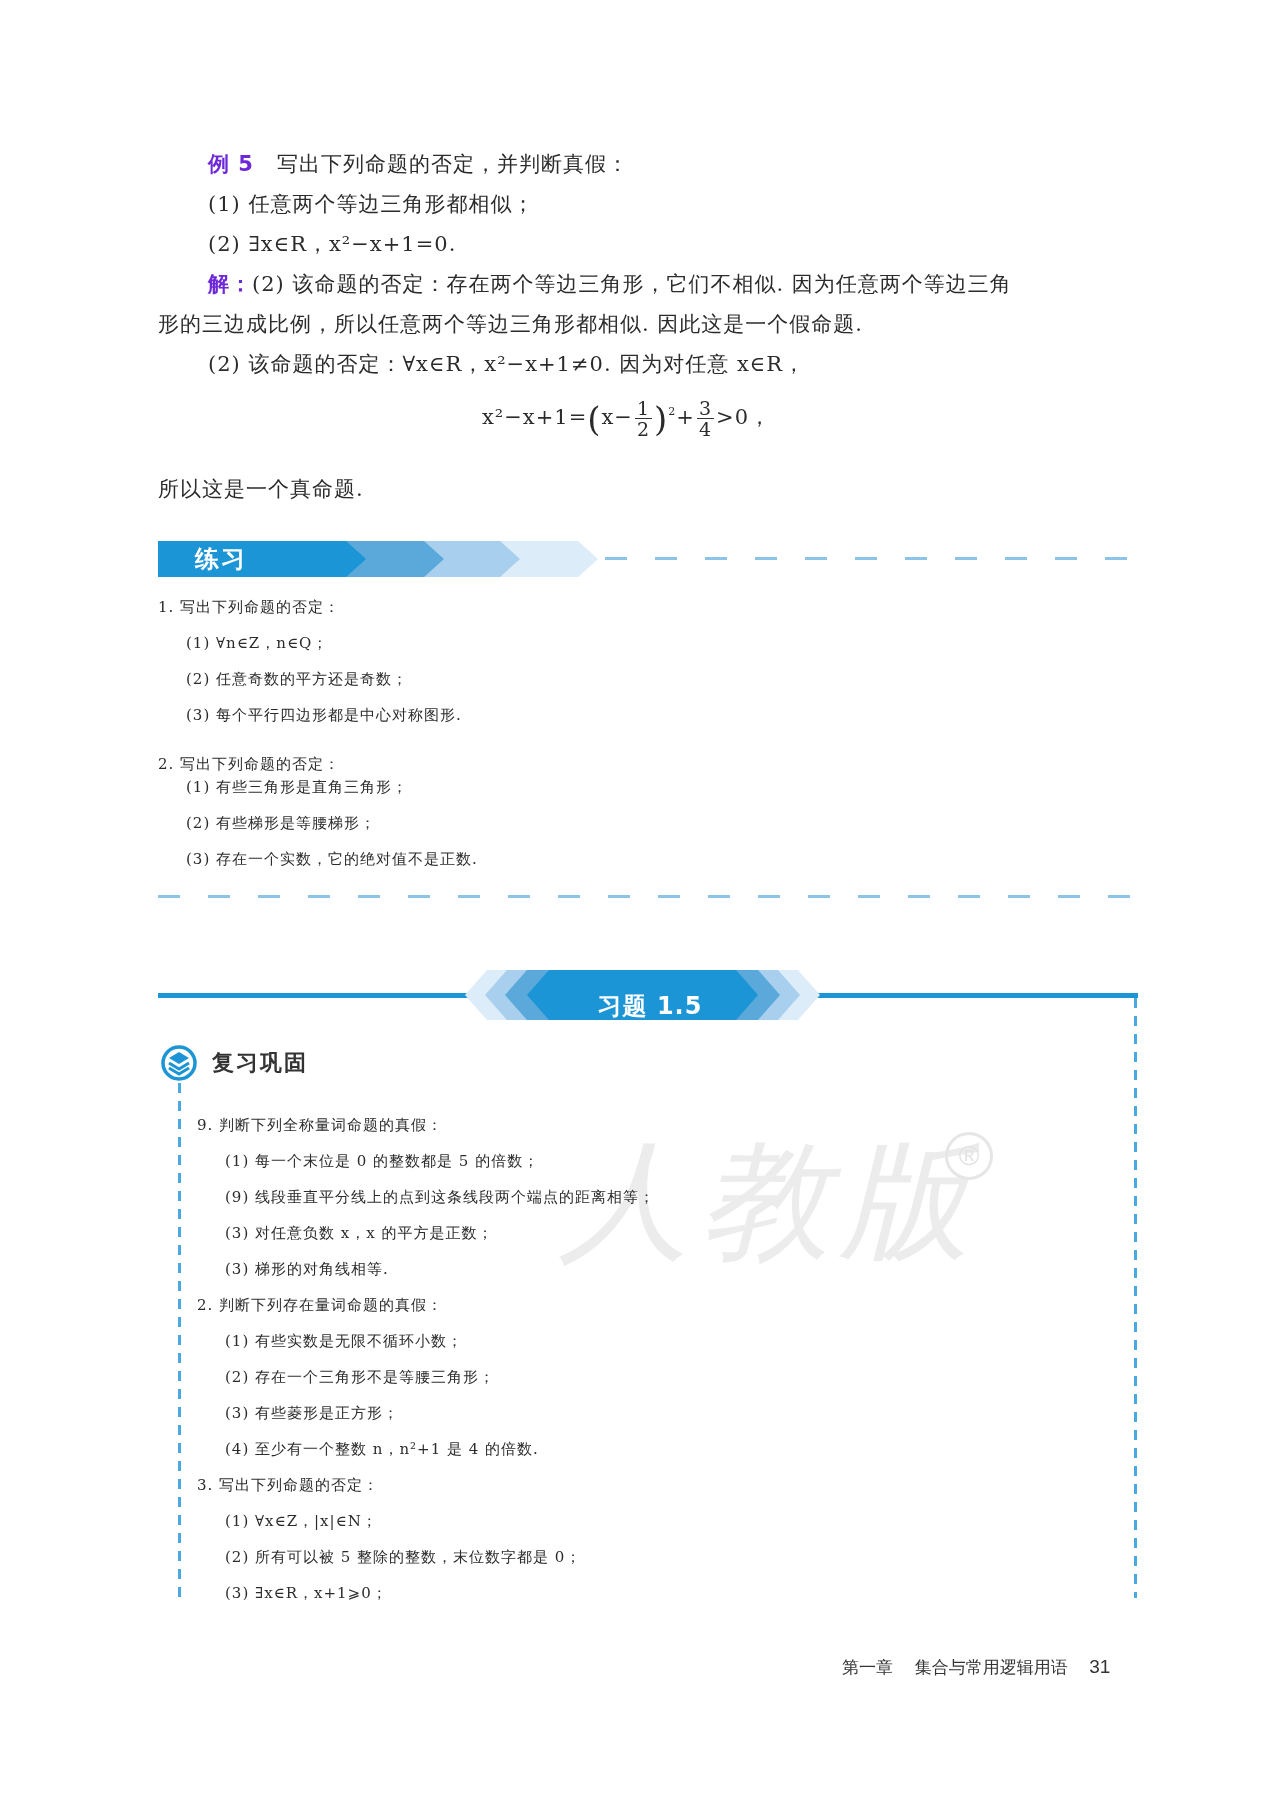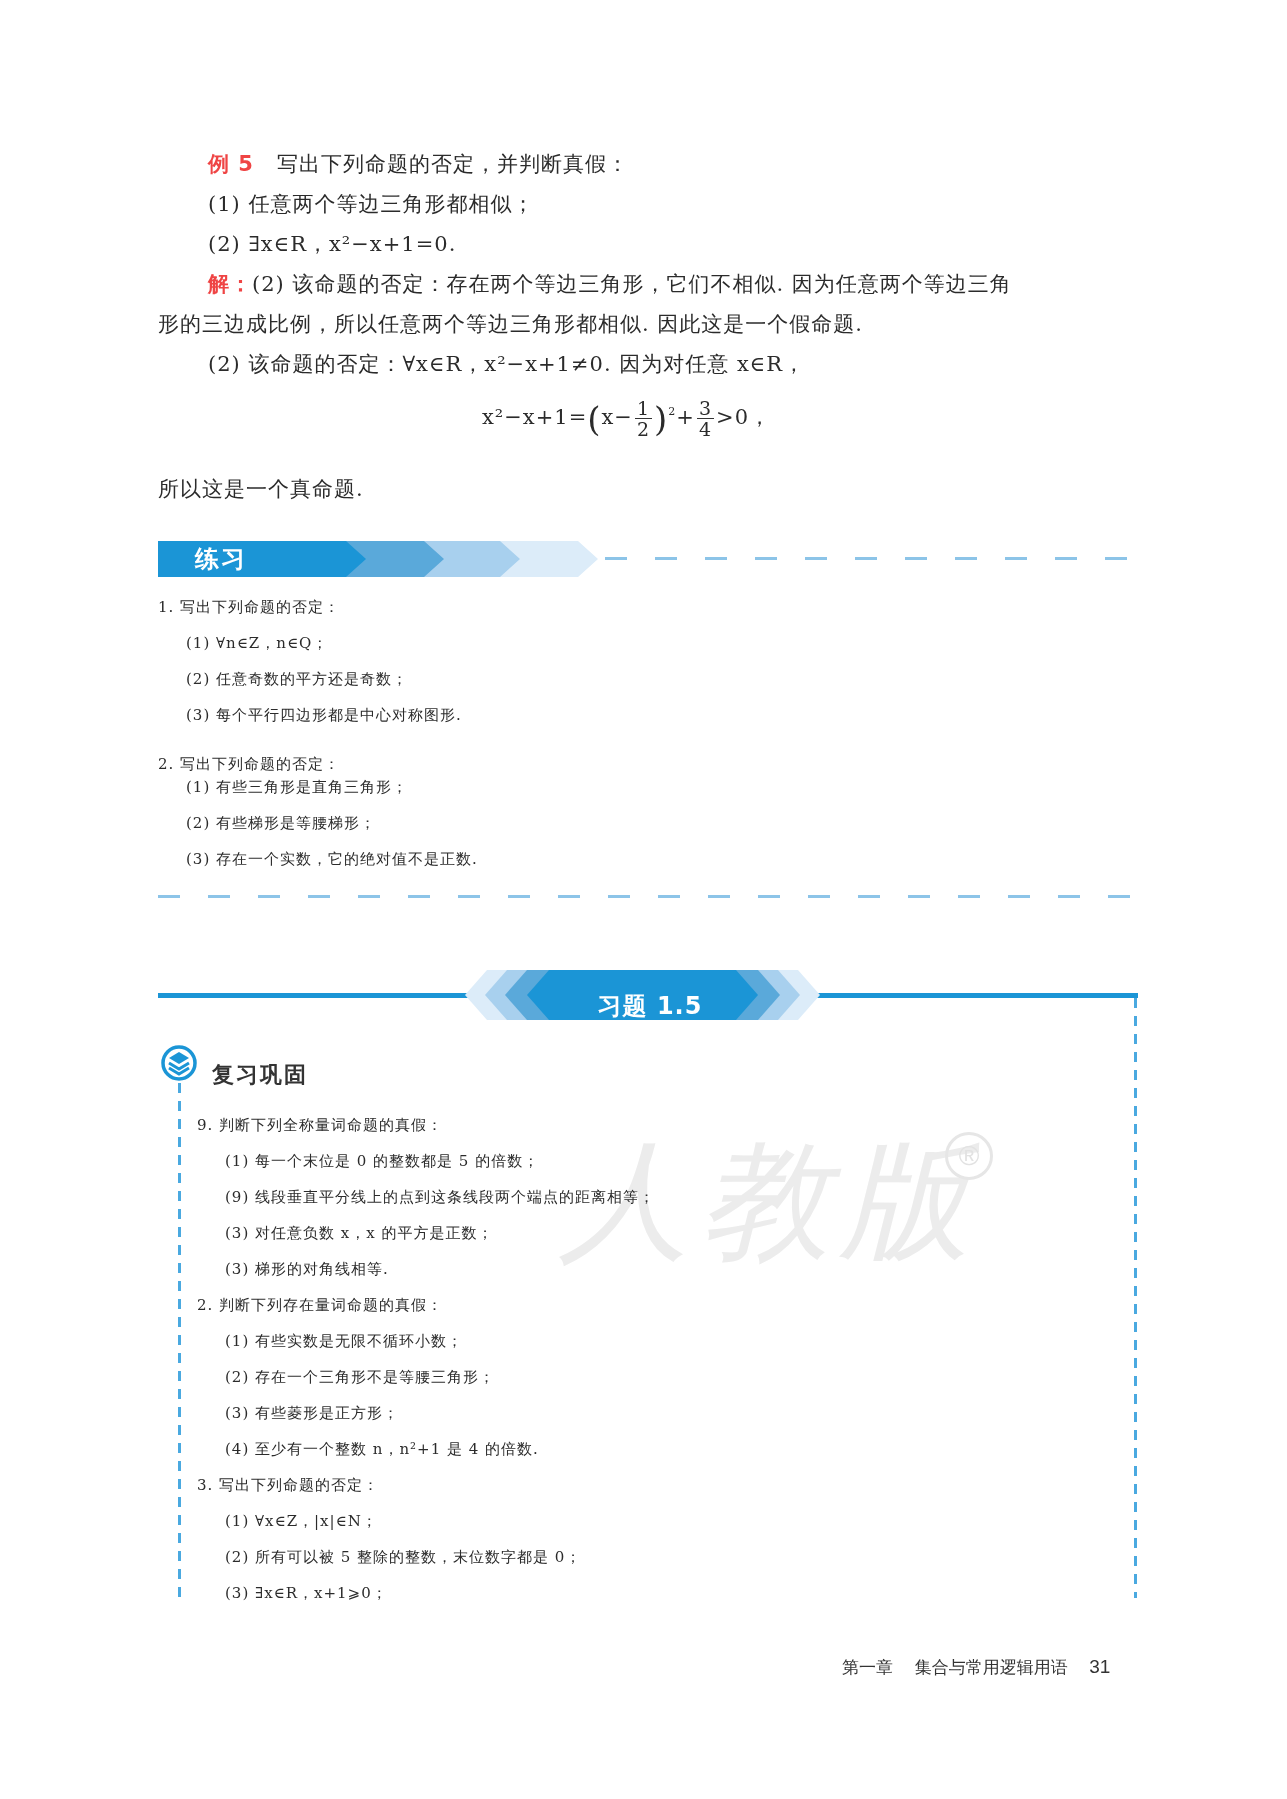--- a/index.html
+++ b/index.html
@@ -1,38 +1,38 @@
 <!DOCTYPE html>
 <html><head>
 <meta charset="utf-8">
 <style>
   html, body { margin:0; padding:0; background:#ffffff; }
   body { width:1287px; height:1799px; position:relative; overflow:hidden;
          font-family:"DejaVu Serif", "Liberation Serif", serif; color:#2b2b2b; }
   .abs { position:absolute; white-space:nowrap; }
   .t { font-size:21px; line-height:28px; letter-spacing:1px; }
   .ts { font-size:15px; line-height:26px; letter-spacing:1px; }
-  .blue { color:#ef4444; font-family:"DejaVu Sans","Liberation Sans",sans-serif; font-weight:bold; }
+  .blue { color:#6d28d9; font-family:"DejaVu Sans","Liberation Sans",sans-serif; font-weight:bold; }
   sup { font-size:11px; vertical-align:9px; line-height:0; }
 
   
   .band { position:absolute; left:158px; top:541px; width:440px; height:36px; }
   .band-title { position:absolute; left:195px; top:541px; height:27px; line-height:36px;
                 font-family:"DejaVu Sans","Liberation Sans",sans-serif; font-size:24px; font-weight:bold; color:#fff; letter-spacing:2px; }
   .dash-h { position:absolute; height:3px;
             background-image:repeating-linear-gradient(90deg,#8cc4e8 0 22px,transparent 22px 50px); }
 
   
   .xt-line { position:absolute; height:5px; background:#1b95d6; }
   .xt-title { position:absolute; left:560px; top:973px; width:180px; height:44px; line-height:44px; text-align:center;
               font-family:"DejaVu Sans","Liberation Sans",sans-serif; font-size:24px; font-weight:bold; color:#fff; letter-spacing:1px;margin-top:11px; }
   .dash-v { position:absolute; width:3px;
             background-image:repeating-linear-gradient(180deg,#4aa9e0 0 10px,transparent 10px 18px); }
 
-  .sec-title { font-family:"DejaVu Sans","Liberation Sans",sans-serif; font-weight:bold; font-size:22px; color:#333; letter-spacing:2px;margin-top:12px; }
+  .sec-title { font-family:"DejaVu Sans","Liberation Sans",sans-serif; font-weight:bold; font-size:22px; color:#333; letter-spacing:2px; }
 
   .frac { display:inline-block; vertical-align:middle; text-align:center; line-height:20px; margin:0 2px; }
   .frac span { display:block; font-size:19px; }
   .frac .num { border-bottom:1px solid #333; padding:0 2px; }
   .paren { font-size:34px; font-weight:lighter; vertical-align:middle; }
 
   .footer { font-family:"DejaVu Sans","Liberation Sans",sans-serif; font-size:17px; color:#333; }
   .pageno { font-family:"Liberation Sans", sans-serif; font-size:19px; color:#333; }
 
   .watermark { position:absolute; left:560px; top:1115px; font-family:"DejaVu Serif", serif; font-style:italic;

